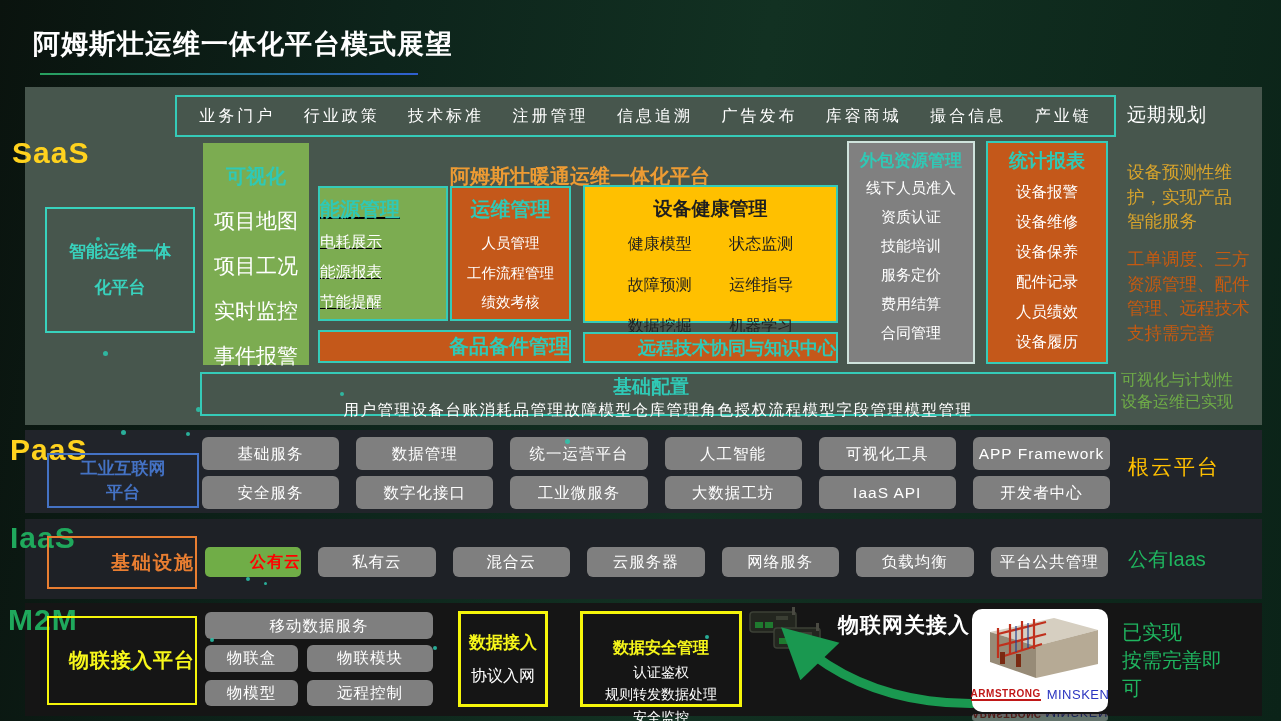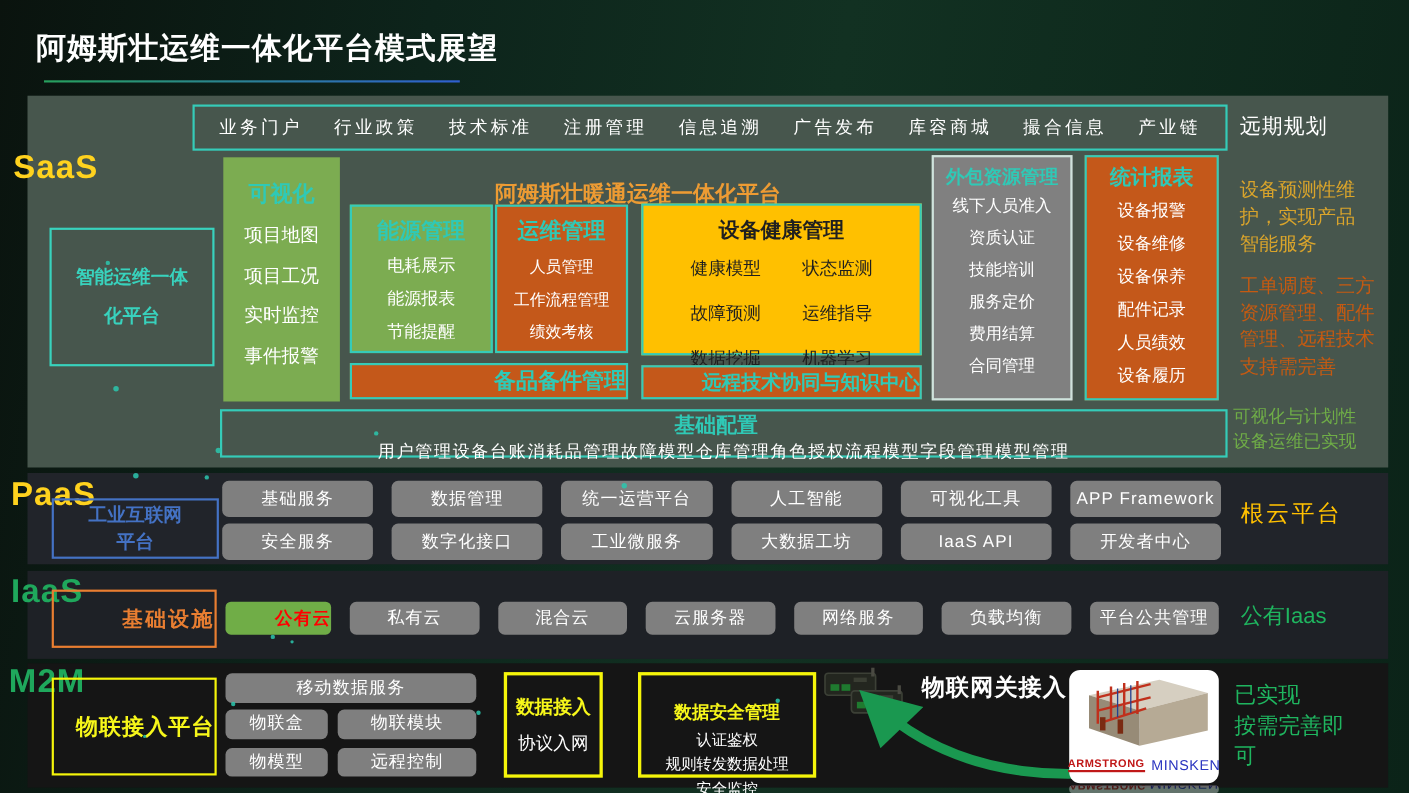--- a/index.html
+++ b/index.html
@@ -27,25 +27,25 @@
 
   #saas-panel{left:25px;top:87px;width:1237px;height:338px;background:#47564d;}
   #saas-label{left:12px;top:136px;}
   #top-nav{left:175px;top:95px;width:941px;height:42px;border:2px solid #35cbb8;
     display:flex;justify-content:space-around;align-items:center;
     color:#fff;font-size:16px;letter-spacing:3px;padding:0 8px;}
   #smart-box{left:45px;top:207px;width:150px;height:126px;border:2px solid #38d2bd;
     color:#38d2bd;font-size:17px;font-weight:bold;line-height:2.1;padding:0 18px;}
   #viz-box{left:203px;top:143px;width:106px;height:222px;background:#7cac51;text-align:center;}
   #viz-box .box-title{font-size:20px;margin-top:20px;}
-  #viz-box .white-items{margin-top:8px;font-size:17px;line-height:2.15;font-family:Liberation Mono, monospace;}
+  #viz-box .white-items{margin-top:8px;font-size:21px;line-height:2.15;}
   #center-title{left:420px;top:163px;width:320px;text-align:center;color:#ed9b33;
     font-size:20px;font-weight:bold;}
   #energy-box{left:318px;top:186px;width:130px;height:135px;background:#7cac51;
-    border:2px solid #35cbb8;text-align:center;}
+    border:2px solid #35cbb8;text-decoration:underline;}
   #ops-box{left:450px;top:186px;width:121px;height:135px;background:#c4581a;
     border:2px solid #35cbb8;text-align:center;}
   #energy-box .box-title,#ops-box .box-title{font-size:20px;margin-top:8px;}
   #energy-box .white-items{margin-top:4px;font-size:15.5px;line-height:1.95;}
   #ops-box .white-items{margin-top:6px;font-size:14.5px;line-height:2.05;}
   #spare-bar{left:318px;top:330px;width:253px;height:33px;background:#c4581a;
     border:2px solid #35cbb8;color:#2fc9b6;font-size:20px;font-weight:bold;}
   #health-box{left:583px;top:185px;width:255px;height:138px;background:#ffc000;
     border:2px solid #35cbb8;color:#1f1f1f;text-align:center;}
   #health-box .box-title{color:#1f1f1f;font-size:19px;font-weight:bold;margin-top:9px;}

